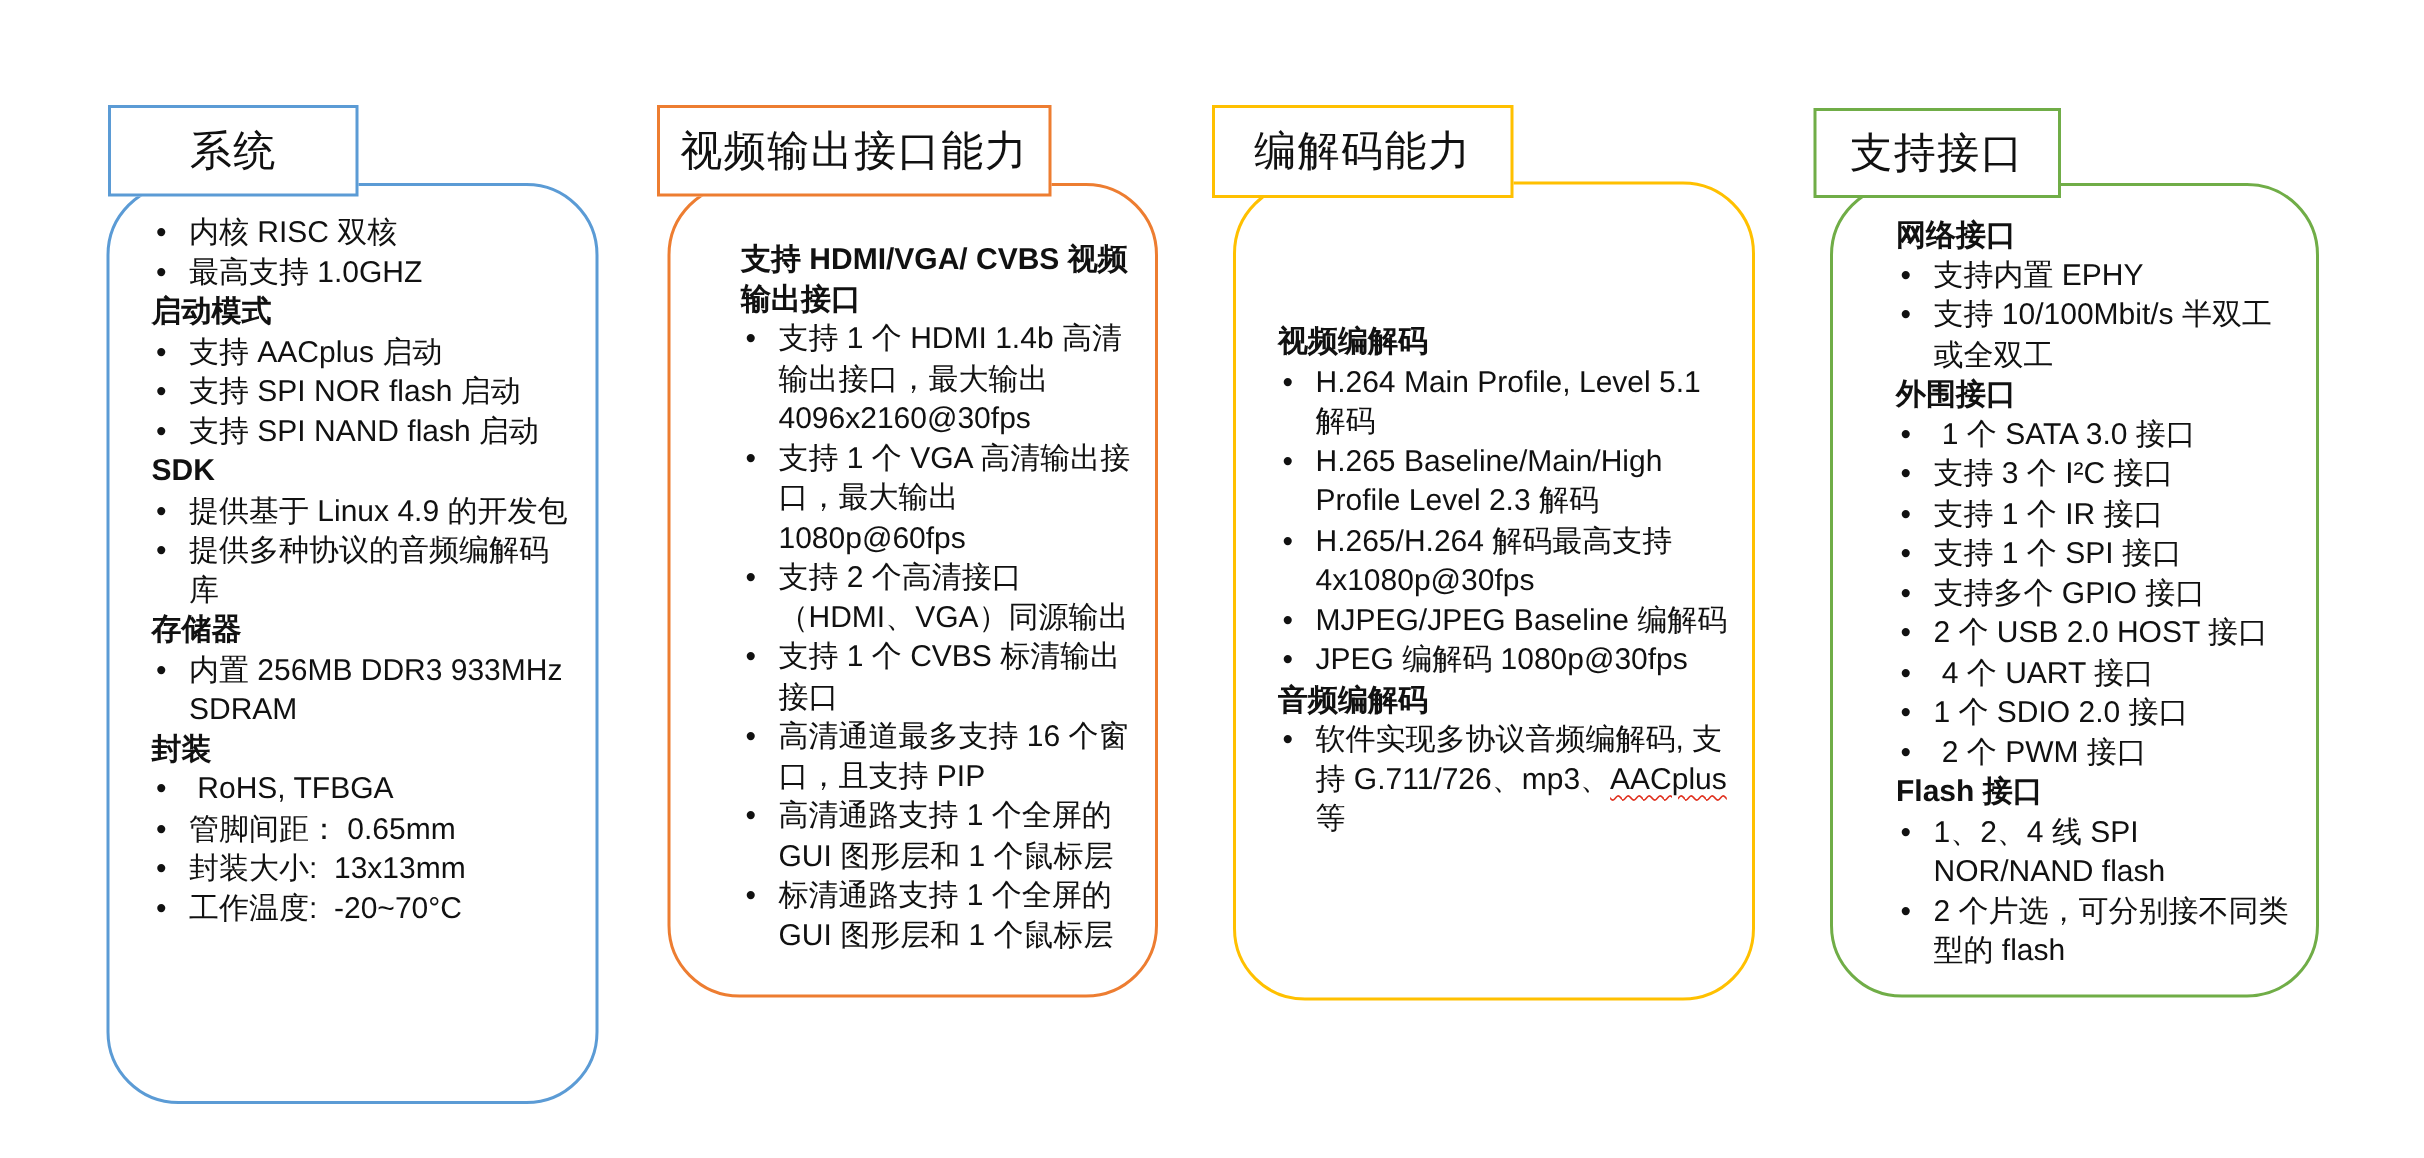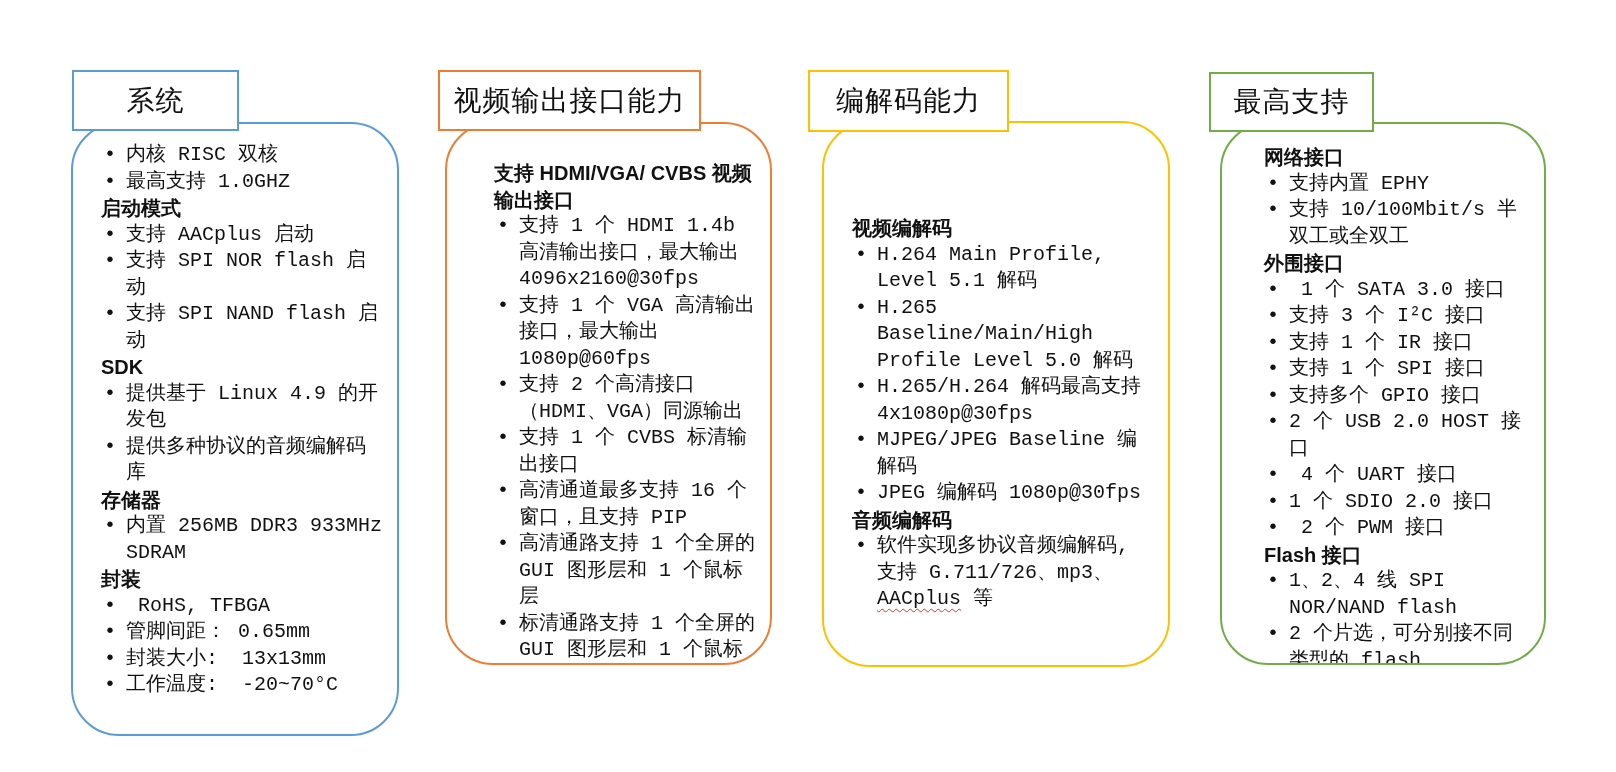--- a/index.html
+++ b/index.html
@@ -48,21 +48,20 @@
     line-height: 26.5px;
   }
   .section-header {
     font-weight: 700;
     white-space: pre-wrap;
   }
   .bullet {
     position: relative;
     padding-left: 25px;
     white-space: pre-wrap;
-    font-family: Liberation Mono, monospace;
   }
   .bullet > span { white-space: pre-wrap; }
   .bullet::before {
     content: "\2022";
     position: absolute;
     left: 3px;
     top: 0;
   }
   .misspelled {
     text-decoration: underline;
@@ -129,31 +128,31 @@
           <div class="bullet">标清通路支持 1 个全屏的 GUI 图形层和 1 个鼠标层</div>
         </div>
       </div>
     </div>
     <div class="panel panel-2" style="--accent: #FFC000;">
       <div class="title-box">编解码能力</div>
       <div class="body-box">
         <div class="content">
           <div class="section-header">视频编解码</div>
           <div class="bullet">H.264 Main Profile, Level 5.1 解码</div>
-          <div class="bullet">H.265 Baseline/Main/High Profile Level 5.0 解码</div>
+          <div class="bullet">H.265 Baseline/Main/High Profile Level 2.3 解码</div>
           <div class="bullet">H.265/H.264 解码最高支持 4x1080p@30fps</div>
           <div class="bullet">MJPEG/JPEG Baseline 编解码</div>
           <div class="bullet">JPEG 编解码 1080p@30fps</div>
           <div class="section-header">音频编解码</div>
           <div class="bullet"><span>软件实现多协议音频编解码, 支持 G.711/726、mp3、</span><span class="misspelled">AACplus</span><span> 等</span></div>
         </div>
       </div>
     </div>
     <div class="panel panel-3" style="--accent: #70AD47;">
-      <div class="title-box">最高支持</div>
+      <div class="title-box">支持接口</div>
       <div class="body-box">
         <div class="content">
           <div class="section-header">网络接口</div>
           <div class="bullet">支持内置 EPHY</div>
           <div class="bullet">支持 10/100Mbit/s 半双工或全双工</div>
           <div class="section-header">外围接口</div>
           <div class="bullet"> 1 个 SATA 3.0 接口</div>
           <div class="bullet">支持 3 个 I²C 接口</div>
           <div class="bullet">支持 1 个 IR 接口</div>
           <div class="bullet">支持 1 个 SPI 接口</div>

